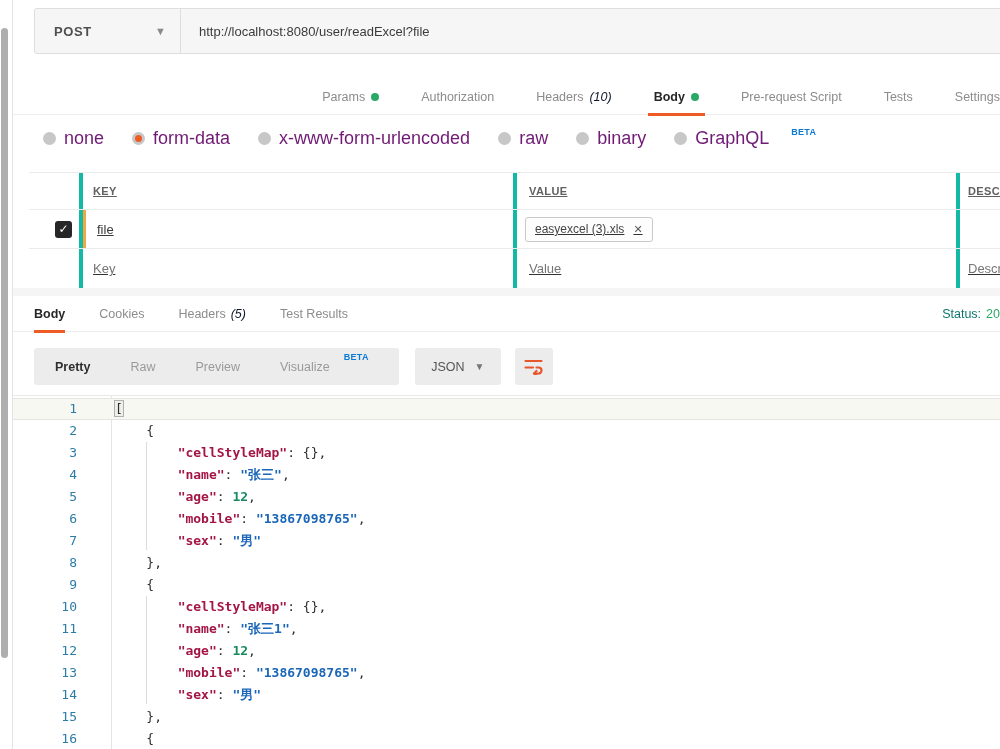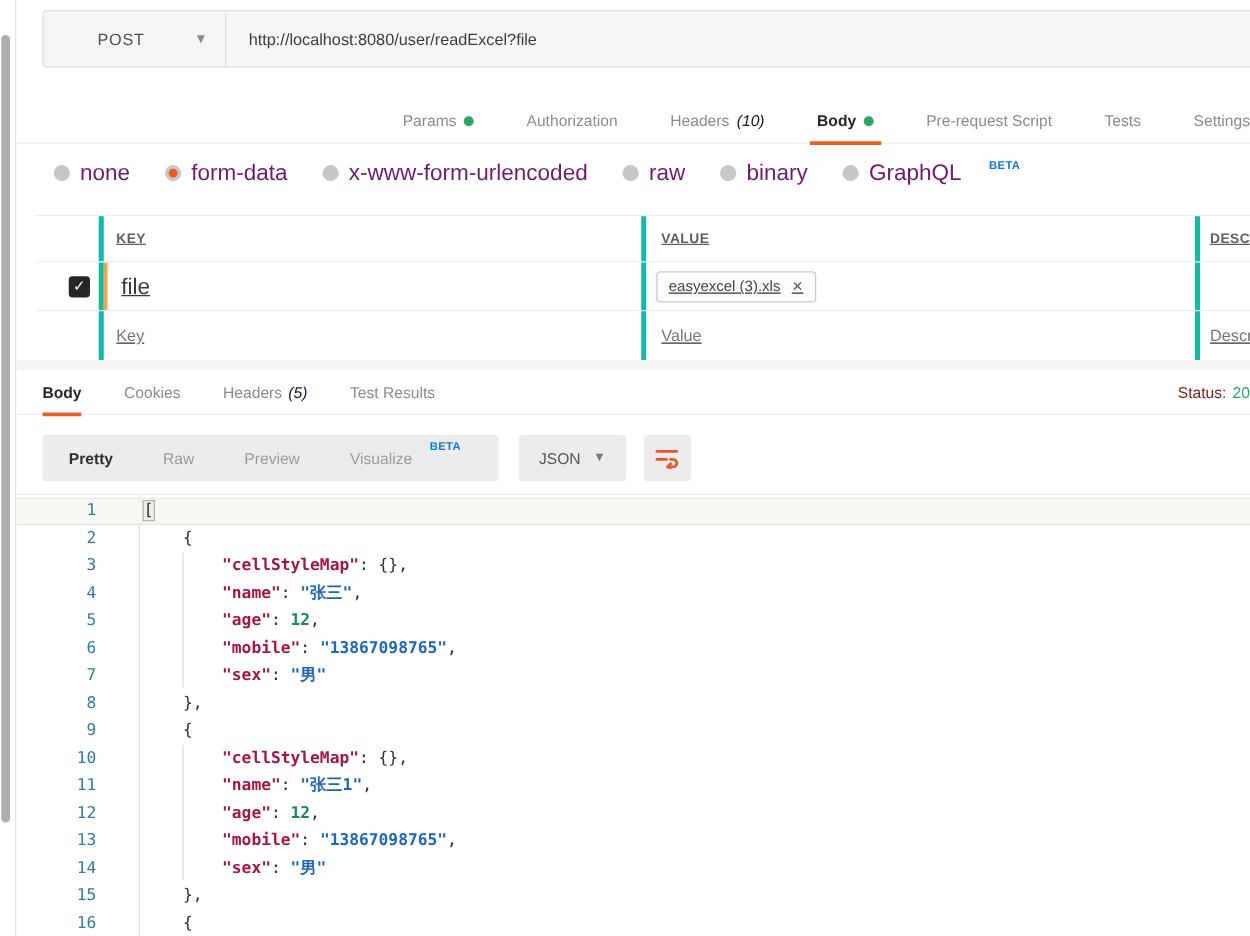--- a/index.html
+++ b/index.html
@@ -12,21 +12,21 @@
   
   .left-strip { position:absolute; left:0; top:0; bottom:0; width:13px; background:#fff; border-right:1px solid #e3e3e3; z-index:5; }
   .left-strip .thumb { position:absolute; left:1px; top:28px; width:7px; height:630px; background:#aeaeae; border-radius:4px; }
 
   .main { margin-left:13px; position:relative; }
 
   
   .req-bar { position:absolute; left:21px; top:8px; width:985px; height:46px;
     background:#f6f6f6; border:1px solid #dedede; border-radius:3px; display:flex; align-items:stretch; }
   .method { width:145px; display:flex; align-items:center; padding:0 14px 0 19px; cursor:pointer; }
-  .method-label { font-size:13px; font-weight:400; color:#4f4f4f; letter-spacing:.6px;margin-left:24px; }
+  .method-label { font-size:13px; font-weight:700; color:#4f4f4f; letter-spacing:.6px; }
   .method .caret { margin-left:auto; font-size:11px; color:#8a8a8a; }
   .url-box { flex:1; border-left:1px solid #dedede; display:flex; align-items:center; }
   .url-box input { border:none; background:transparent; outline:none; width:100%;
     font-family:"Liberation Sans","DejaVu Sans",sans-serif; font-size:13px; color:#3c3c3c; padding:0 0 0 18px; }
 
   
   .req-tabs { position:absolute; left:0; top:80px; width:987px; height:35px;
     display:flex; align-items:center; gap:42px; padding-left:30px; border-bottom:1px solid #ededed;justify-content:flex-end; }
   .rtab { font-size:12.5px; color:#8c8c8c; position:relative; height:100%; display:flex; align-items:center; gap:6px; cursor:pointer; white-space:nowrap; }
   .rtab.active { color:#262626; font-weight:600; }
@@ -50,40 +50,40 @@
   .kv-header { height:37px; }
   .kv-header .cell { font-size:11px; font-weight:700; color:#606060; letter-spacing:.4px; }
   .kv-header .key { padding-left:10px; }
   .kv-header .value { padding-left:12px; }
   .kv-header .desc { padding-left:8px; white-space:nowrap; }
   .kv-data { height:39px; }
   .kv-placeholder { height:40px; }
   .checkbox { width:17px; height:17px; background:#262626; border-radius:3px; color:#fff;
     font-size:12px; line-height:17px; text-align:center; margin-left:26px; cursor:pointer; }
   .amber-bar { position:absolute; left:-1px; top:0; bottom:0; width:4px; background:#f0a841; }
-  .kv-data .key { padding-left:14px; font-size:18px; color:#3a3a3a; }
+  .kv-data .key { padding-left:14px; font-size:13px; color:#3a3a3a; }
   .kv-data .value { padding-left:8px; }
   .chip { display:inline-flex; align-items:center; gap:9px; border:1px solid #c9c9c9; border-radius:3px;
     background:#fdfdfd; height:25px; padding:0 9px; font-size:12px; color:#454545; white-space:nowrap; }
   .chip-x { font-size:11px; color:#5a5a5a; cursor:pointer; }
   .kv-placeholder input { border:none; outline:none; background:transparent; width:100%;
     font-family:"Liberation Sans","DejaVu Sans",sans-serif; font-size:13px; color:#9e9e9e; }
   .kv-placeholder .key input { padding-left:10px; }
   .kv-placeholder .value input { padding-left:12px; }
   .kv-placeholder .desc input { padding-left:8px; }
 
   
   .resp-band { position:absolute; left:0; top:288px; width:987px; height:8px; background:#f5f5f5; }
   .resp-tabs { position:absolute; left:0; top:296px; width:987px; height:36px;
     display:flex; align-items:center; gap:34px; padding-left:21px; border-bottom:1px solid #ededed; }
   .resp-tab { font-size:12.5px; color:#8c8c8c; position:relative; height:100%; display:flex; align-items:center; gap:5px; cursor:pointer; white-space:nowrap; }
   .resp-tab.active { color:#262626; font-weight:600; }
   .resp-tab.active::after { content:""; position:absolute; left:0; right:0; bottom:-2px; height:3px; background:#ef5b25; }
   .status { position:absolute; right:0; top:0; height:100%; display:flex; align-items:center; font-size:12.5px; padding-right:0; }
-  .status .lbl { color:#7f1d1d; }
+  .status .lbl { color:#0f766e; }
   .status .val { color:#29a965; margin-left:5px; }
 
   
   .view-row { position:absolute; left:21px; top:348px; display:flex; align-items:center; }
   .view-group { display:flex; align-items:center; gap:40px; background:#ececec; border-radius:3px; height:37px; padding:0 30px 0 21px; }
   .vtab { font-size:12.5px; color:#9a9a9a; cursor:pointer; white-space:nowrap; }
   .vtab.active { color:#2f2f2f; font-weight:600; }
   .lang-select { margin-left:16px; background:#ececec; border-radius:3px; height:37px; width:86px;
     display:flex; align-items:center; justify-content:center; gap:10px; font-size:12.5px; color:#555; cursor:pointer; }
   .lang-select .caret { font-size:10px; color:#777; }

